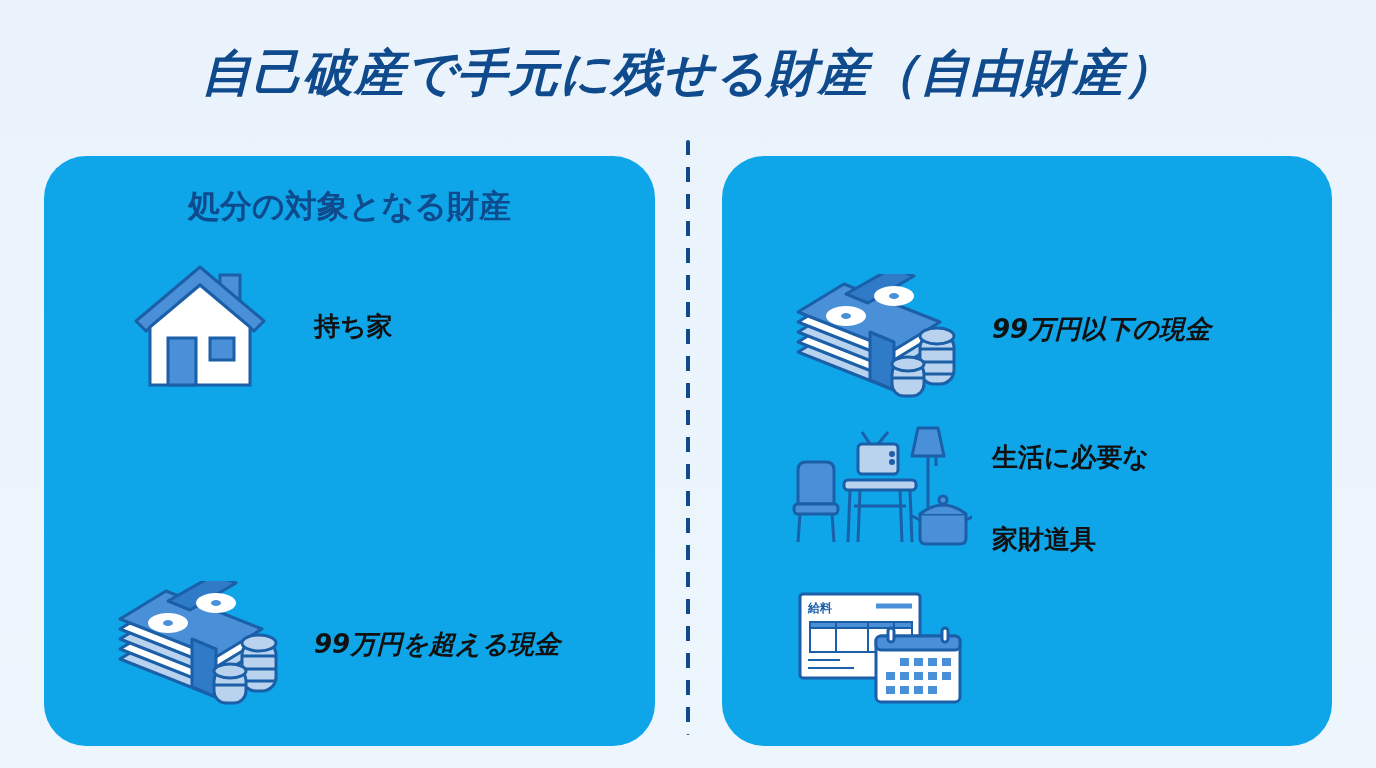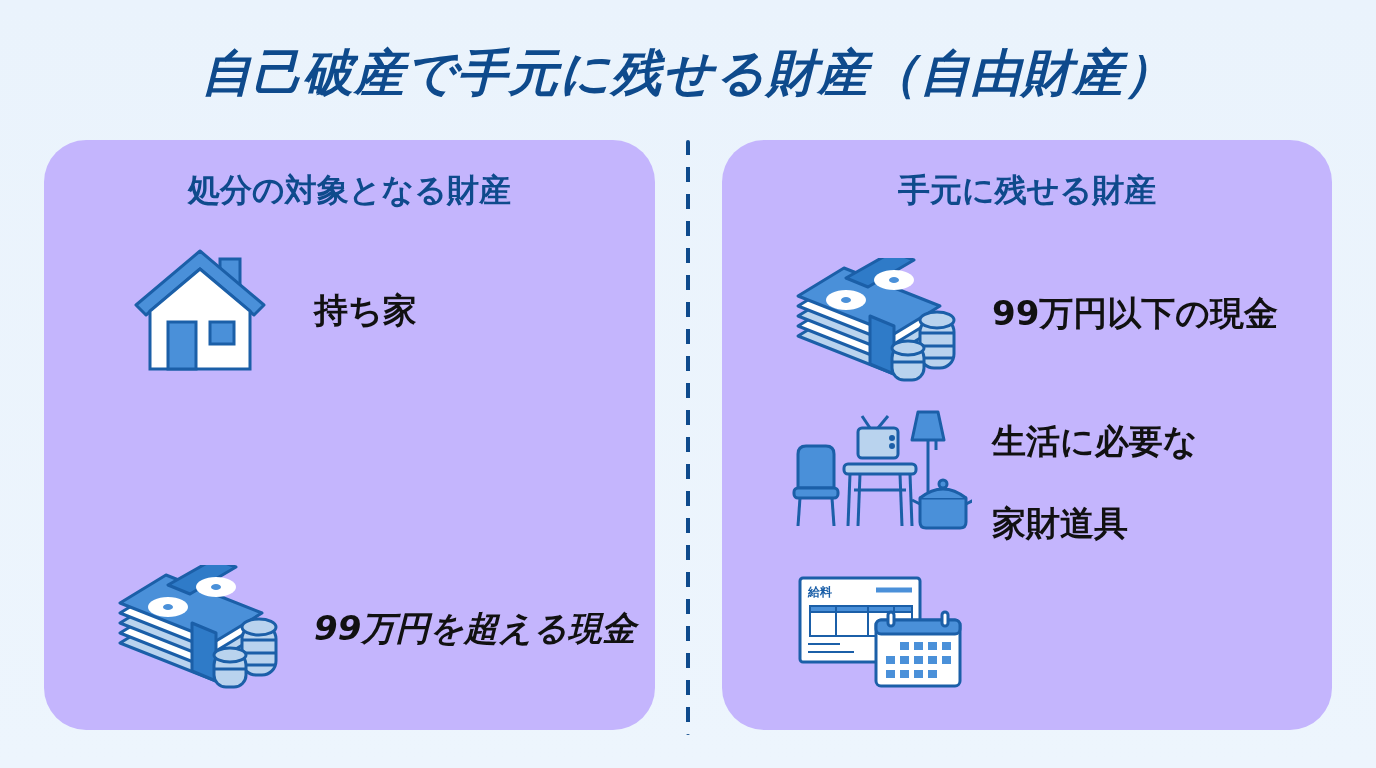--- a/index.html
+++ b/index.html
@@ -9,33 +9,33 @@
     font-family: "DejaVu Sans", "Liberation Sans", sans-serif;
     position:relative;
   }
   .title {
     position:absolute; left:0; top:38px; width:1376px; text-align:center;
     font-size:50px; font-weight:bold; color:#0E4A8C; letter-spacing:1px;
     line-height:70px;
     font-style:italic;
   }
   .card {
-    position:absolute; top:140px; height:590px; background:#c4b5fd;
+    position:absolute; top:156px; height:590px; background:#0ea5e9;
     border-radius:42px;
   }
   .card.left { left:44px; width:611px; }
   .card.right { left:722px; width:610px; }
   .card-title {
     position:absolute; top:30px; left:0; width:100%; text-align:center;
     font-size:32px; font-weight:bold; color:#0E4A8C; line-height:40px;
   }
   .item { position:absolute; left:0; width:100%; height:130px; }
   .icon { position:absolute; }
   .label {
-    position:absolute; font-size:34px; font-weight:bold; color:#111;
+    position:absolute; font-size:26px; font-weight:bold; color:#111;
     line-height:38px; white-space:nowrap;
   }
   .divider {
     position:absolute; left:686px; top:140px; width:4px; height:595px;
     background: repeating-linear-gradient(180deg, #0E4A8C 0 15px, transparent 15px 27px);
     border-radius:2px;
   }
 </style>
 </head>
 <body>
@@ -83,21 +83,20 @@
         <line x1="98" y1="104" x2="130" y2="104"></line>
       </g>
     </svg>
     <div class="label" style="left:270px; top:44px;font-style:italic;">99万円を超える現金</div>
   </div>
 </div>
 
 <div class="divider"></div>
 
 <div class="card right">
-  <div class="card-title">手元に残せる財産</div>
 
   <div class="item" style="top:118px;">
     <svg class="icon" style="left:72px; top:0px;" width="170" height="125" viewBox="0 0 170 125">
       <g stroke="#1B5FA8" stroke-width="3" stroke-linejoin="round">
         <polygon points="4,78 100,116 146,88 50,50" fill="#B9D3EE"></polygon>
         <polygon points="4,68 100,106 146,78 50,40" fill="#FFFFFF"></polygon>
         <polygon points="4,58 100,96 146,68 50,30" fill="#B9D3EE"></polygon>
         <polygon points="4,48 100,86 146,58 50,20" fill="#FFFFFF"></polygon>
         <polygon points="4,38 100,76 146,48 50,10" fill="#4A90D9"></polygon>
         <polygon points="52,20 74,29 120,2 98,-6" fill="#2F7BC8"></polygon>
@@ -111,21 +110,21 @@
         <rect x="126" y="60" width="34" height="50" rx="14"></rect>
         <ellipse cx="143" cy="62" rx="17" ry="8"></ellipse>
         <line x1="126" y1="75" x2="160" y2="75"></line>
         <line x1="126" y1="88" x2="160" y2="88"></line>
         <line x1="126" y1="100" x2="160" y2="100"></line>
         <rect x="98" y="88" width="32" height="34" rx="12"></rect>
         <ellipse cx="114" cy="90" rx="16" ry="7"></ellipse>
         <line x1="98" y1="104" x2="130" y2="104"></line>
       </g>
     </svg>
-    <div class="label" style="left:270px; top:36px;">99万円以下の現金</div>
+    <div class="label" style="left:270px; top:36px;font-style:italic;">99万円以下の現金</div>
   </div>
 
   <div class="item" style="top:268px;">
     <svg class="icon" style="left:66px; top:0px;" width="184" height="124" viewBox="0 0 184 124">
       <g stroke="#1B5FA8" stroke-width="3" stroke-linejoin="round">
 
         <path d="M10,46 Q10,38 18,38 L38,38 Q46,38 46,46 L46,80 L10,80 Z" fill="#4A90D9"></path>
         <rect x="6" y="80" width="44" height="10" rx="4" fill="#4A90D9"></rect>
         <line x1="12" y1="90" x2="10" y2="118"></line>
         <line x1="44" y1="90" x2="46" y2="118"></line>

